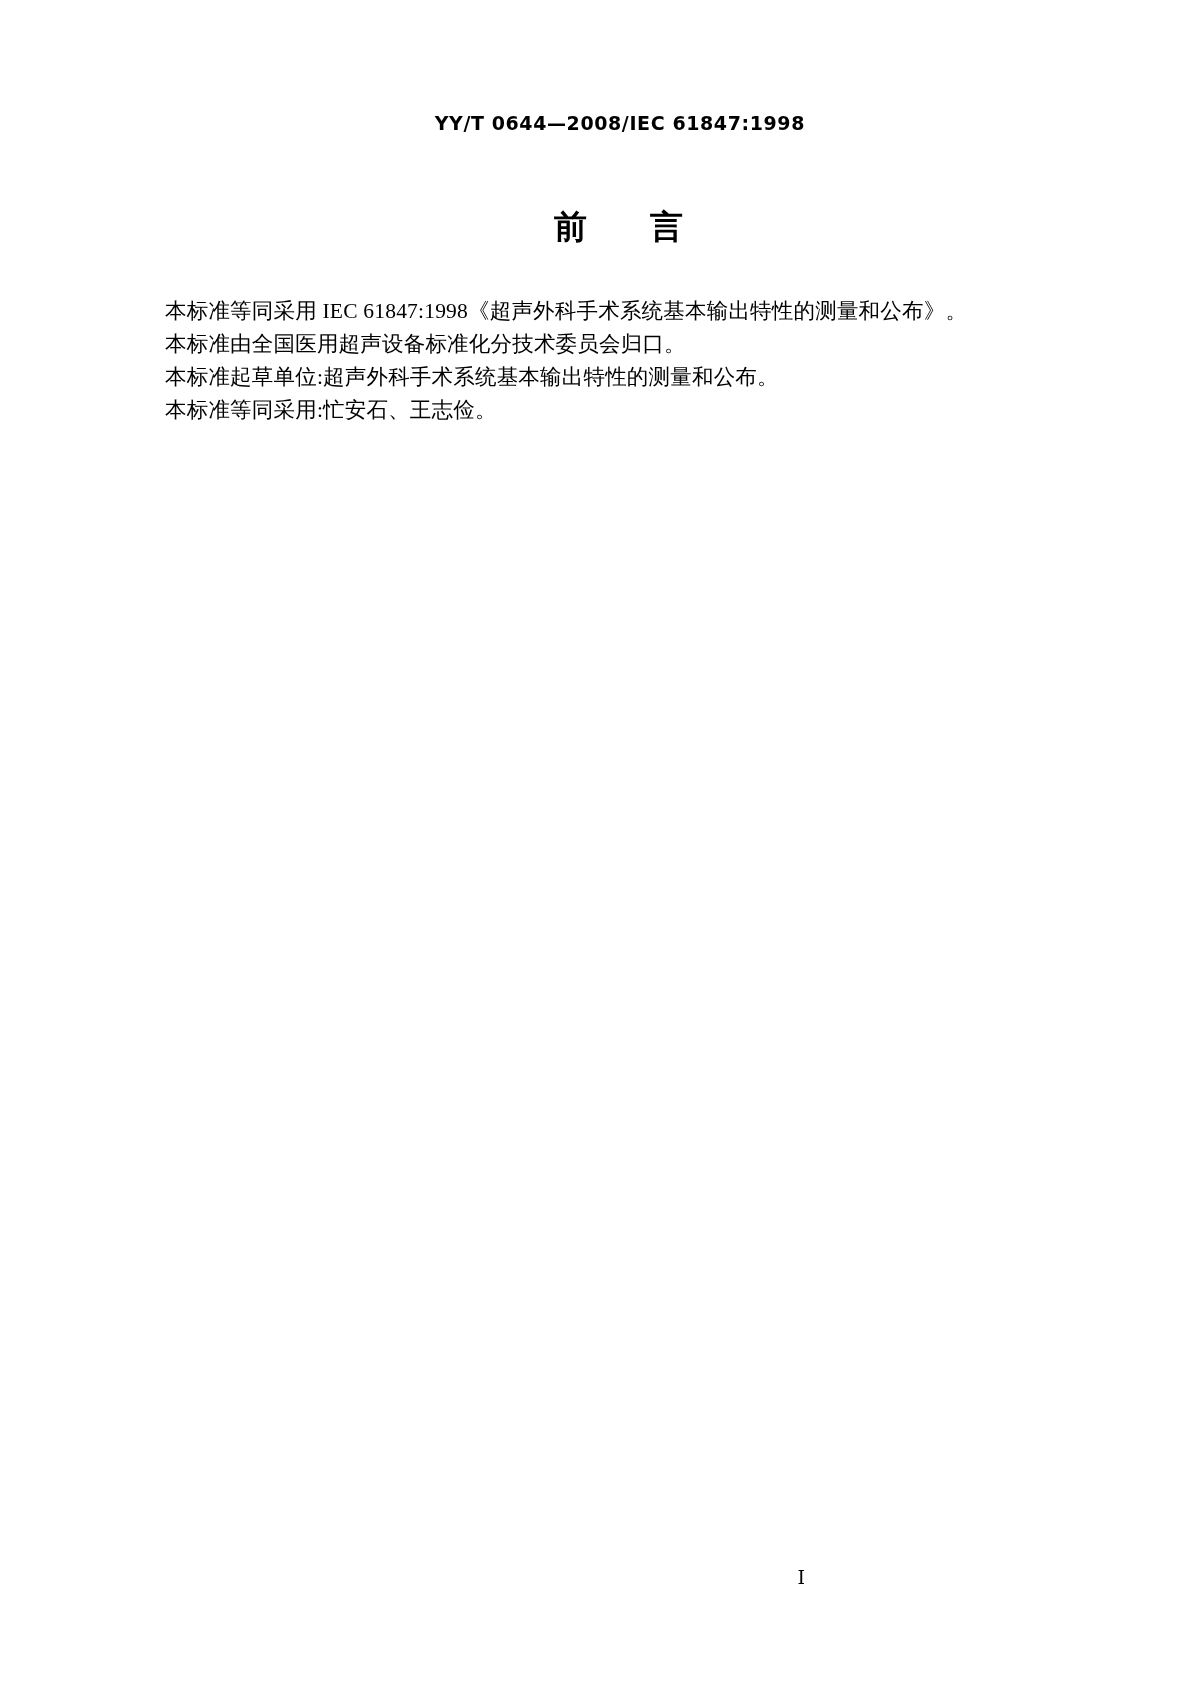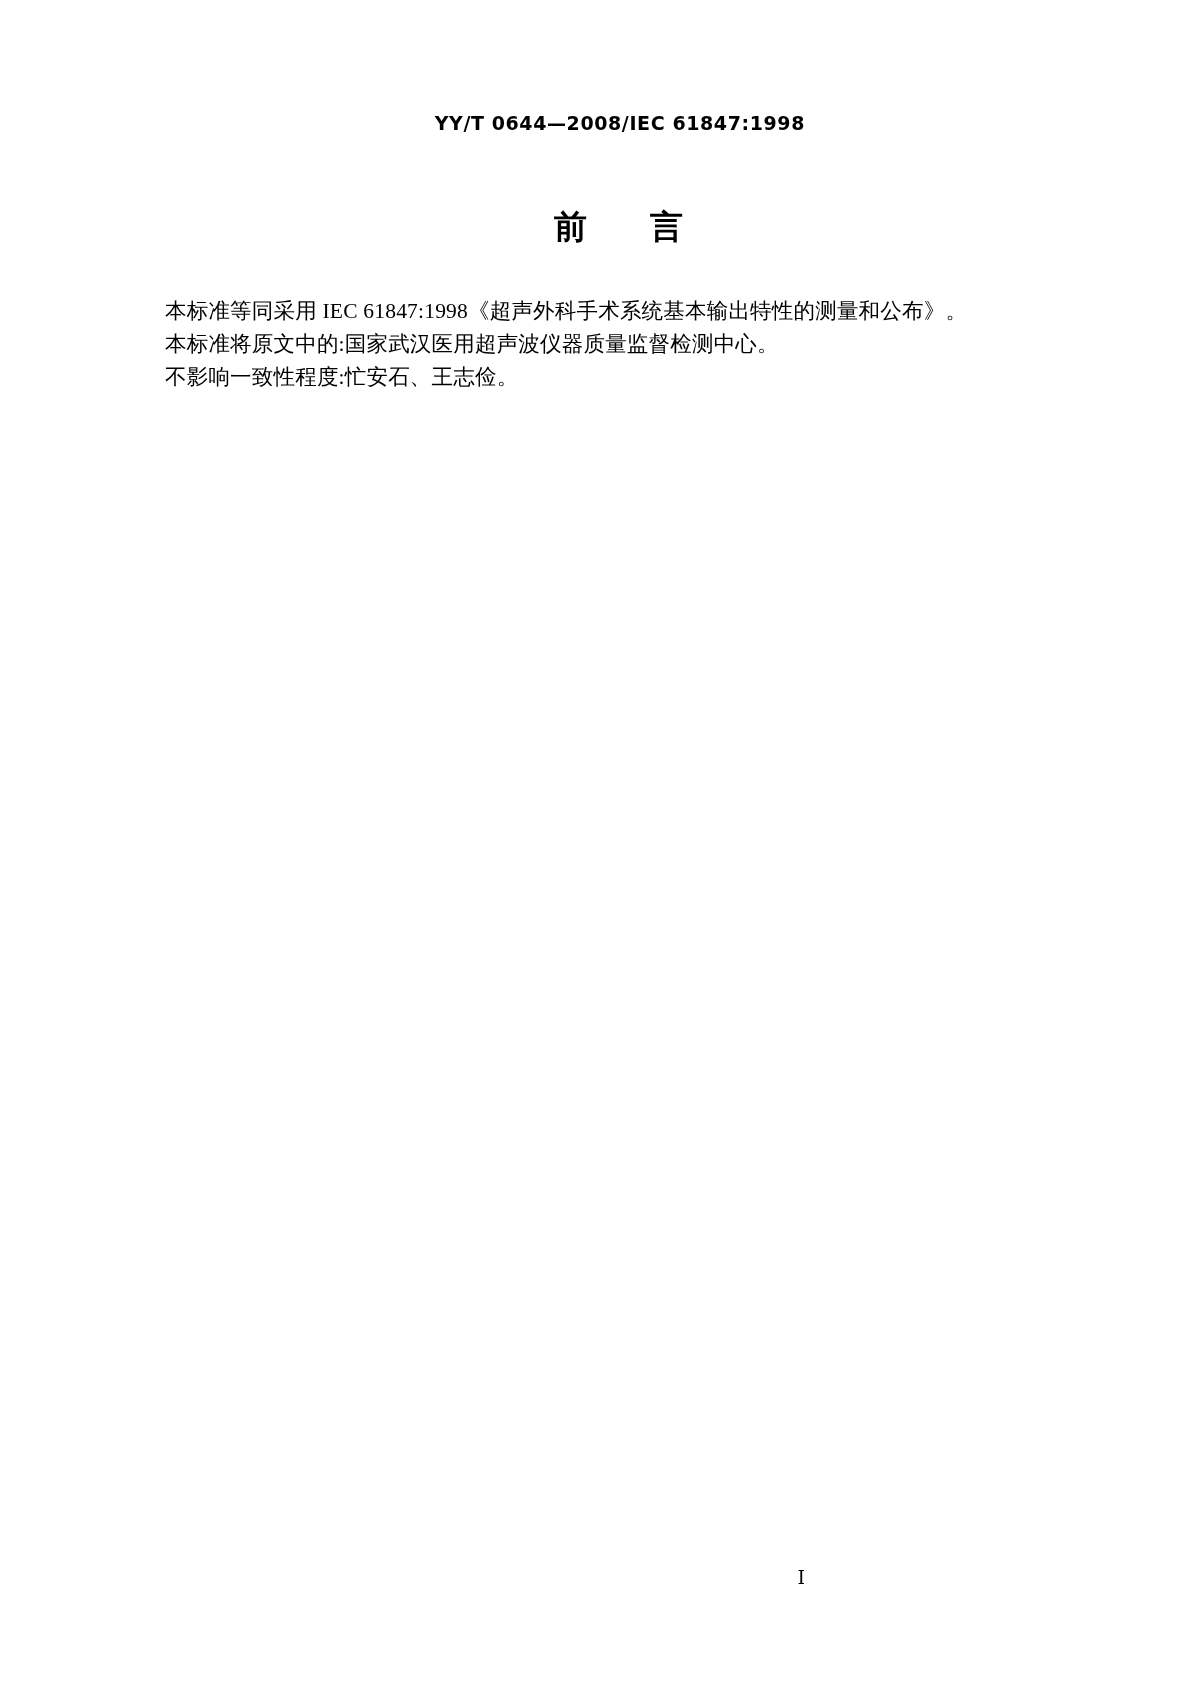--- a/index.html
+++ b/index.html
@@ -72,19 +72,20 @@
   <div class="header-line">YY/T  0644—2008/IEC  61847:1998</div>
 
   <div class="doc-title">
     <span>前</span>
     <span class="gap"></span>
     <span>言</span>
   </div>
 
   <div class="body-block">
     <p class="para">本标准等同采用 IEC 61847:1998《超声外科手术系统基本输出特性的测量和公布》。</p>
-    <p class="para">本标准将原文中的:国家武汉医用超声波仪器质量监督检测中心。</p>
-    <p class="para">不影响一致性程度:忙安石、王志俭。</p>
+    <p class="para">本标准由全国医用超声设备标准化分技术委员会归口。</p>
+    <p class="para">本标准起草单位:超声外科手术系统基本输出特性的测量和公布。</p>
+    <p class="para">本标准等同采用:忙安石、王志俭。</p>
   </div>
 
   <div class="page-number">I</div>
 
 </div>
 
 </body></html>

